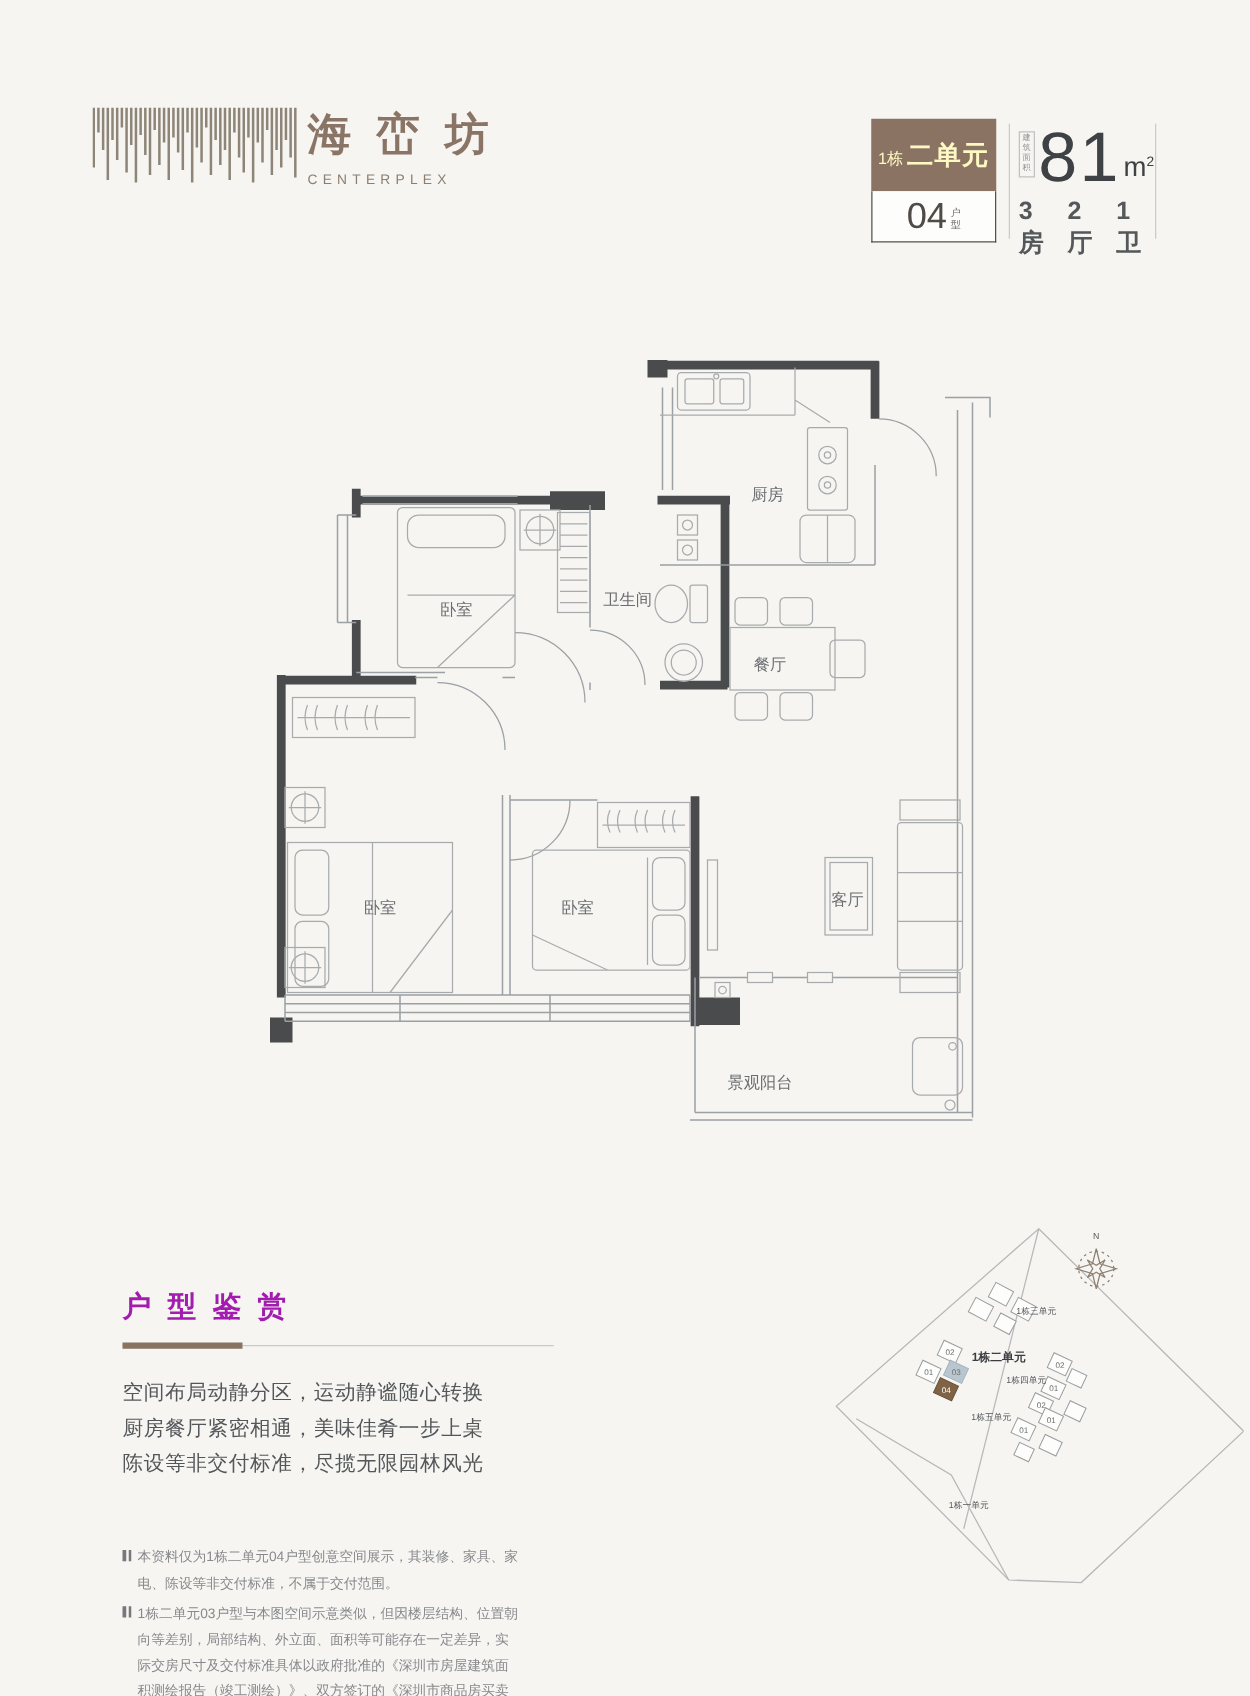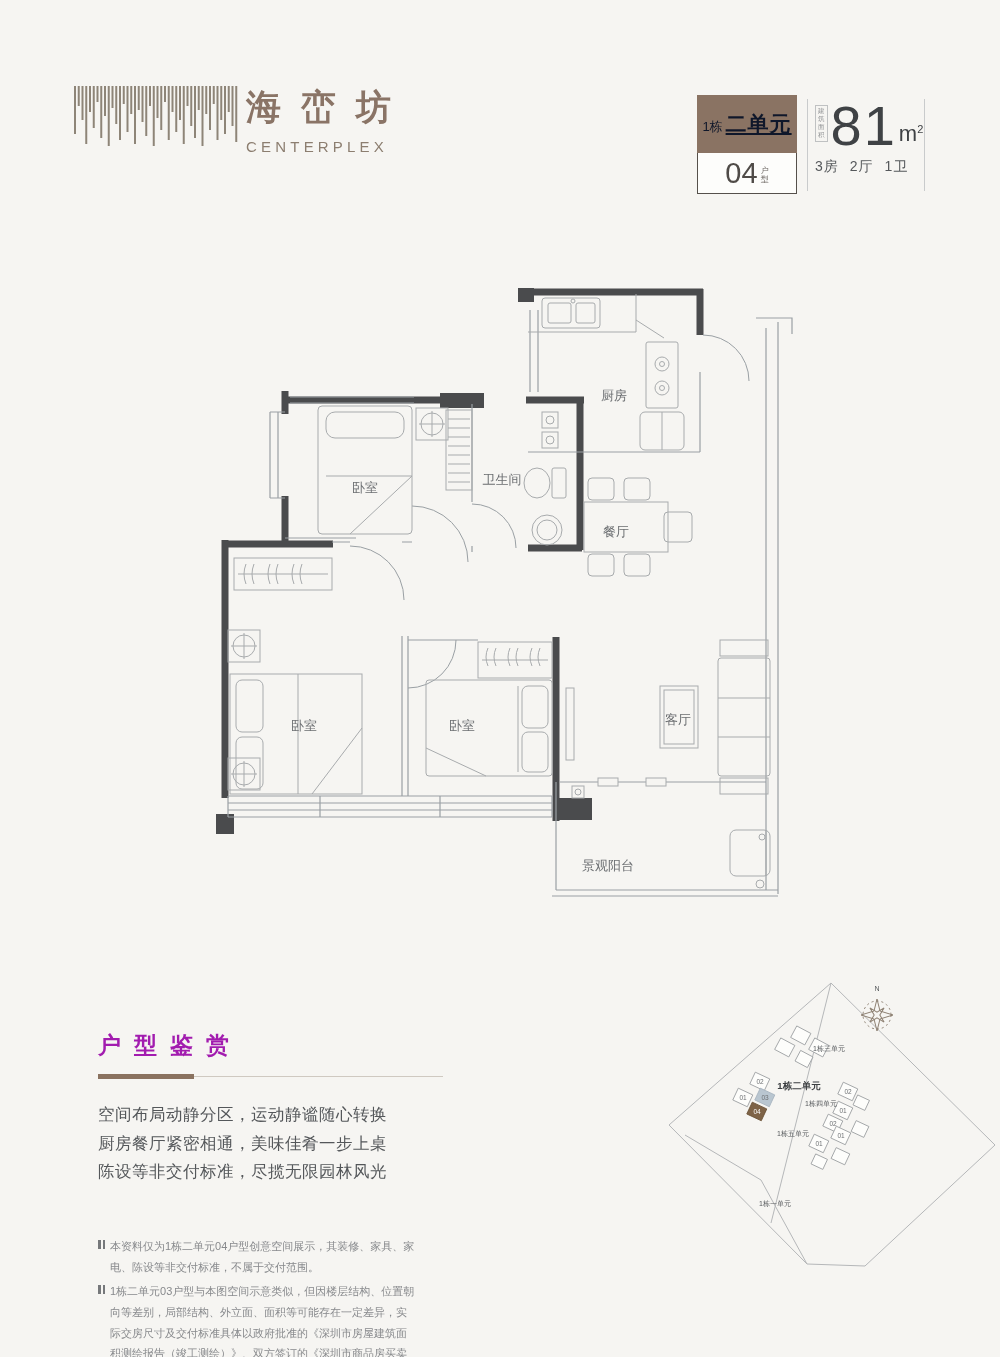--- a/index.html
+++ b/index.html
@@ -3,39 +3,39 @@
 <meta charset="utf-8">
 <style>
   html,body{margin:0;padding:0;}
   body{background:#e9e8e6;font-family:"Liberation Sans","DejaVu Sans",sans-serif;}
   .page{position:relative;width:1000px;height:1357px;background:#f6f5f2;margin:0 auto;overflow:hidden;}
   
   .logo-bars{position:absolute;left:74px;top:86px;}
   .logo-text{position:absolute;left:246px;top:84px;width:140px;}
   .logo-cn{display:flex;align-items:center;gap:10px;color:#8a7466;font-size:35px;font-weight:600;font-family:"Liberation Serif","DejaVu Serif",serif;}
   .logo-sep{width:1px;height:30px;background:#b3a697;}
-  .logo-en{margin-top:7px;font-size:15px;letter-spacing:4.2px;color:#8c7e70;font-weight:500;}
+  .logo-en{margin-top:7px;font-size:11px;letter-spacing:4.2px;color:#8c7e70;font-weight:500;}
   
   .badge{position:absolute;left:697px;top:95px;width:100px;}
-  .badge-top{height:58px;background:#8a7363;color:#0f172a;display:flex;align-items:center;justify-content:center;gap:3px;}
+  .badge-top{height:58px;background:#8a7363;color:#fef9c3;display:flex;align-items:center;justify-content:center;gap:3px;}
   .badge-top .blk{font-size:13px;margin-top:6px;}
-  .badge-top .unit{font-size:21px;font-weight:bold;letter-spacing:1px;text-decoration:underline;}
+  .badge-top .unit{font-size:21px;font-weight:bold;letter-spacing:1px;}
   .badge-bottom{height:40px;background:#fdfdfb;border:1.5px solid #55504b;border-top:none;display:flex;align-items:center;justify-content:center;gap:3px;color:#4f4b47;}
   .badge-bottom .no{font-size:29px;font-weight:500;}
   .type-suffix{display:flex;flex-direction:column;font-size:8px;line-height:1.15;margin-top:4px;color:#6c6762;}
   .vdiv{position:absolute;top:99px;width:1px;height:92px;background:#c9cbcc;}
   .div1{left:807px;} .div2{left:924px;}
   
   .area-block{position:absolute;left:815px;top:100px;width:106px;color:#3f4245;}
   .area-row1{display:flex;align-items:flex-end;}
   .area-prefix{display:flex;flex-direction:column;border:1px solid #bfc1c2;color:#8f9193;font-size:6.5px;line-height:1.25;padding:1px 2px;margin:0 3px 10px 0;}
   .area-value{font-size:56px;line-height:0.92;font-weight:400;letter-spacing:2px;}
   .area-unit{font-size:22px;margin-left:2px;line-height:1.6;text-align:center;}
   .area-unit sup{font-size:11px;}
-  .area-row2{margin-top:6px;font-size:14px;color:#55585b;display:flex;gap:11px;letter-spacing:1px;}
+  .area-row2{margin-top:6px;font-size:20px;color:#55585b;display:flex;gap:11px;letter-spacing:1px;font-weight:bold;}
   
   .plan-wrap{position:absolute;left:200px;top:280px;}
   svg .wall{stroke:#4a4b4d;stroke-width:7;fill:none;}
   svg .wallfill{fill:#4a4b4d;stroke:none;}
   svg .thin{stroke:#9aa0a4;stroke-width:1.2;fill:none;}
   svg .arc{stroke:#9aa0a4;stroke-width:1;fill:none;}
   svg .furn{stroke:#a8abad;stroke-width:1;fill:none;}
   svg .furnfill{stroke:#a8abad;stroke-width:1;fill:#f6f5f2;}
   svg .room-label{fill:#6b6e71;font-size:13px;font-family:"Liberation Sans","DejaVu Sans",sans-serif;}
   

